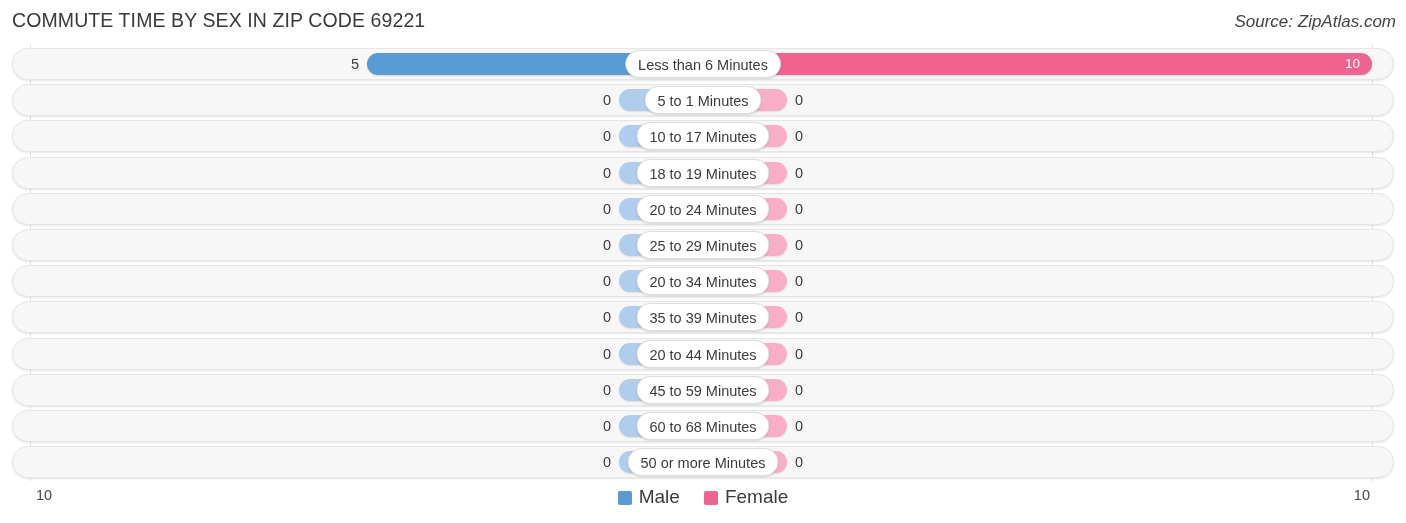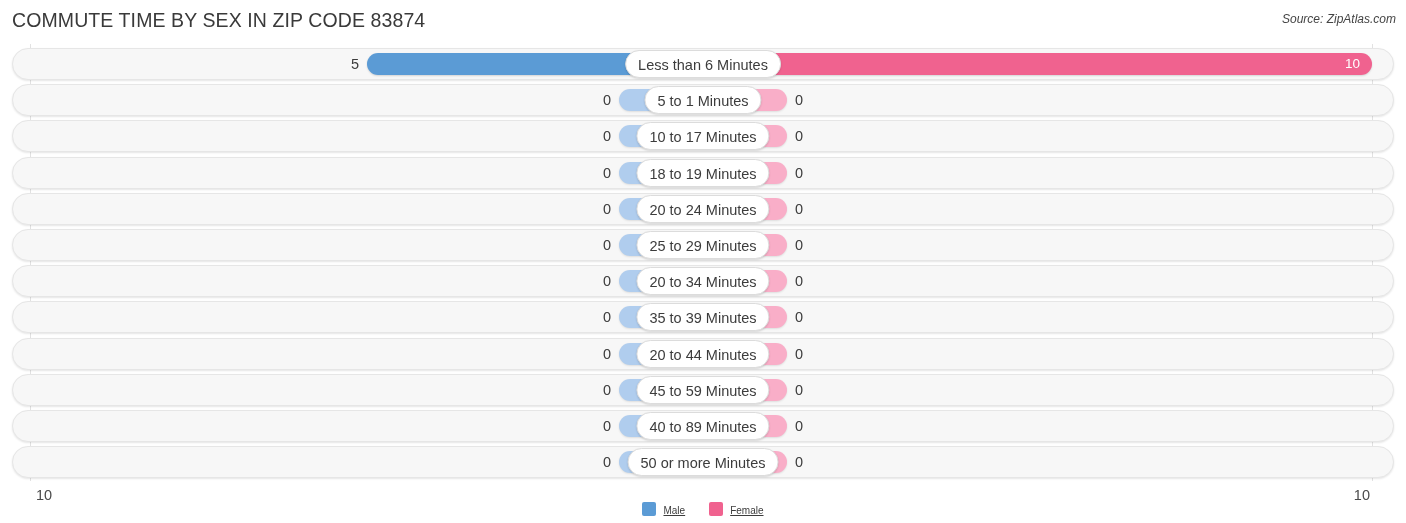--- a/index.html
+++ b/index.html
@@ -29,21 +29,21 @@
     top: 9px;
     font-size: 19.5px;
     letter-spacing: 0.1px;
     color: #3a3a3a;
     white-space: nowrap;
   }
   .source-note {
     position: absolute;
     right: 10px;
     top: 12px;
-    font-size: 12px;
+    font-size: 17px;
     font-style: italic;
     color: #444;
     white-space: nowrap;
   }
 
   
   .plot {
     position: absolute;
     top: 44px;
     left: 0;
@@ -149,41 +149,40 @@
   .legend {
     position: absolute;
     top: 5px;
     left: 0;
     width: 1406px;
     text-align: center;
     font-size: 0;
   }
   .legend-item {
     display: inline-block;
-    margin: 16px 12px;
-    font-size: 10px;
-    color: #3c3c3c;
-    white-space: nowrap;
-    text-decoration: underline;
+    margin: 0 12px;
+    font-size: 19px;
+    color: #3c3c3c;
+    white-space: nowrap;
   }
   .legend-swatch {
     display: inline-block;
     width: 14px;
     height: 14px;
     border-radius: 2px;
     vertical-align: -2px;
     margin-right: 7px;
   }
   .legend-label { vertical-align: baseline; }
 </style>
 </head>
 <body>
 
 <div class="header">
-  <div class="chart-title">COMMUTE TIME BY SEX IN ZIP CODE 83874</div>
+  <div class="chart-title">COMMUTE TIME BY SEX IN ZIP CODE 69221</div>
   <div class="source-note">Source: ZipAtlas.com</div>
 </div>
 
 <div class="plot">
   <div class="gridline left"></div>
   <div class="gridline right"></div>
   <div id="rows-host">
       <div class="row" style="top: 4px;"></div>
       <div class="bars" style="top: 4px; position: absolute;">
         <div class="bar male" style="left: 367px; width: 336px;"></div>
@@ -263,21 +262,21 @@
         <div class="bar female zero" style="left: 703px; width: 84px;"></div>
         <div class="bar-value female-out" style="left: 795px; width: 112px;">0</div>
         <div class="cat-pill">45 to 59 Minutes</div>
       </div>
       <div class="row" style="top: 366px;"></div>
       <div class="bars" style="top: 366px; position: absolute;">
         <div class="bar male zero" style="left: 619px; width: 84px;"></div>
         <div class="bar-value male-out" style="left: 499px; width: 112px;">0</div>
         <div class="bar female zero" style="left: 703px; width: 84px;"></div>
         <div class="bar-value female-out" style="left: 795px; width: 112px;">0</div>
-        <div class="cat-pill">40 to 89 Minutes</div>
+        <div class="cat-pill">60 to 68 Minutes</div>
       </div>
       <div class="row" style="top: 402.2px;"></div>
       <div class="bars" style="top: 402.2px; position: absolute;">
         <div class="bar male zero" style="left: 619px; width: 84px;"></div>
         <div class="bar-value male-out" style="left: 499px; width: 112px;">0</div>
         <div class="bar female zero" style="left: 703px; width: 84px;"></div>
         <div class="bar-value female-out" style="left: 795px; width: 112px;">0</div>
         <div class="cat-pill">50 or more Minutes</div>
       </div>
     </div>

